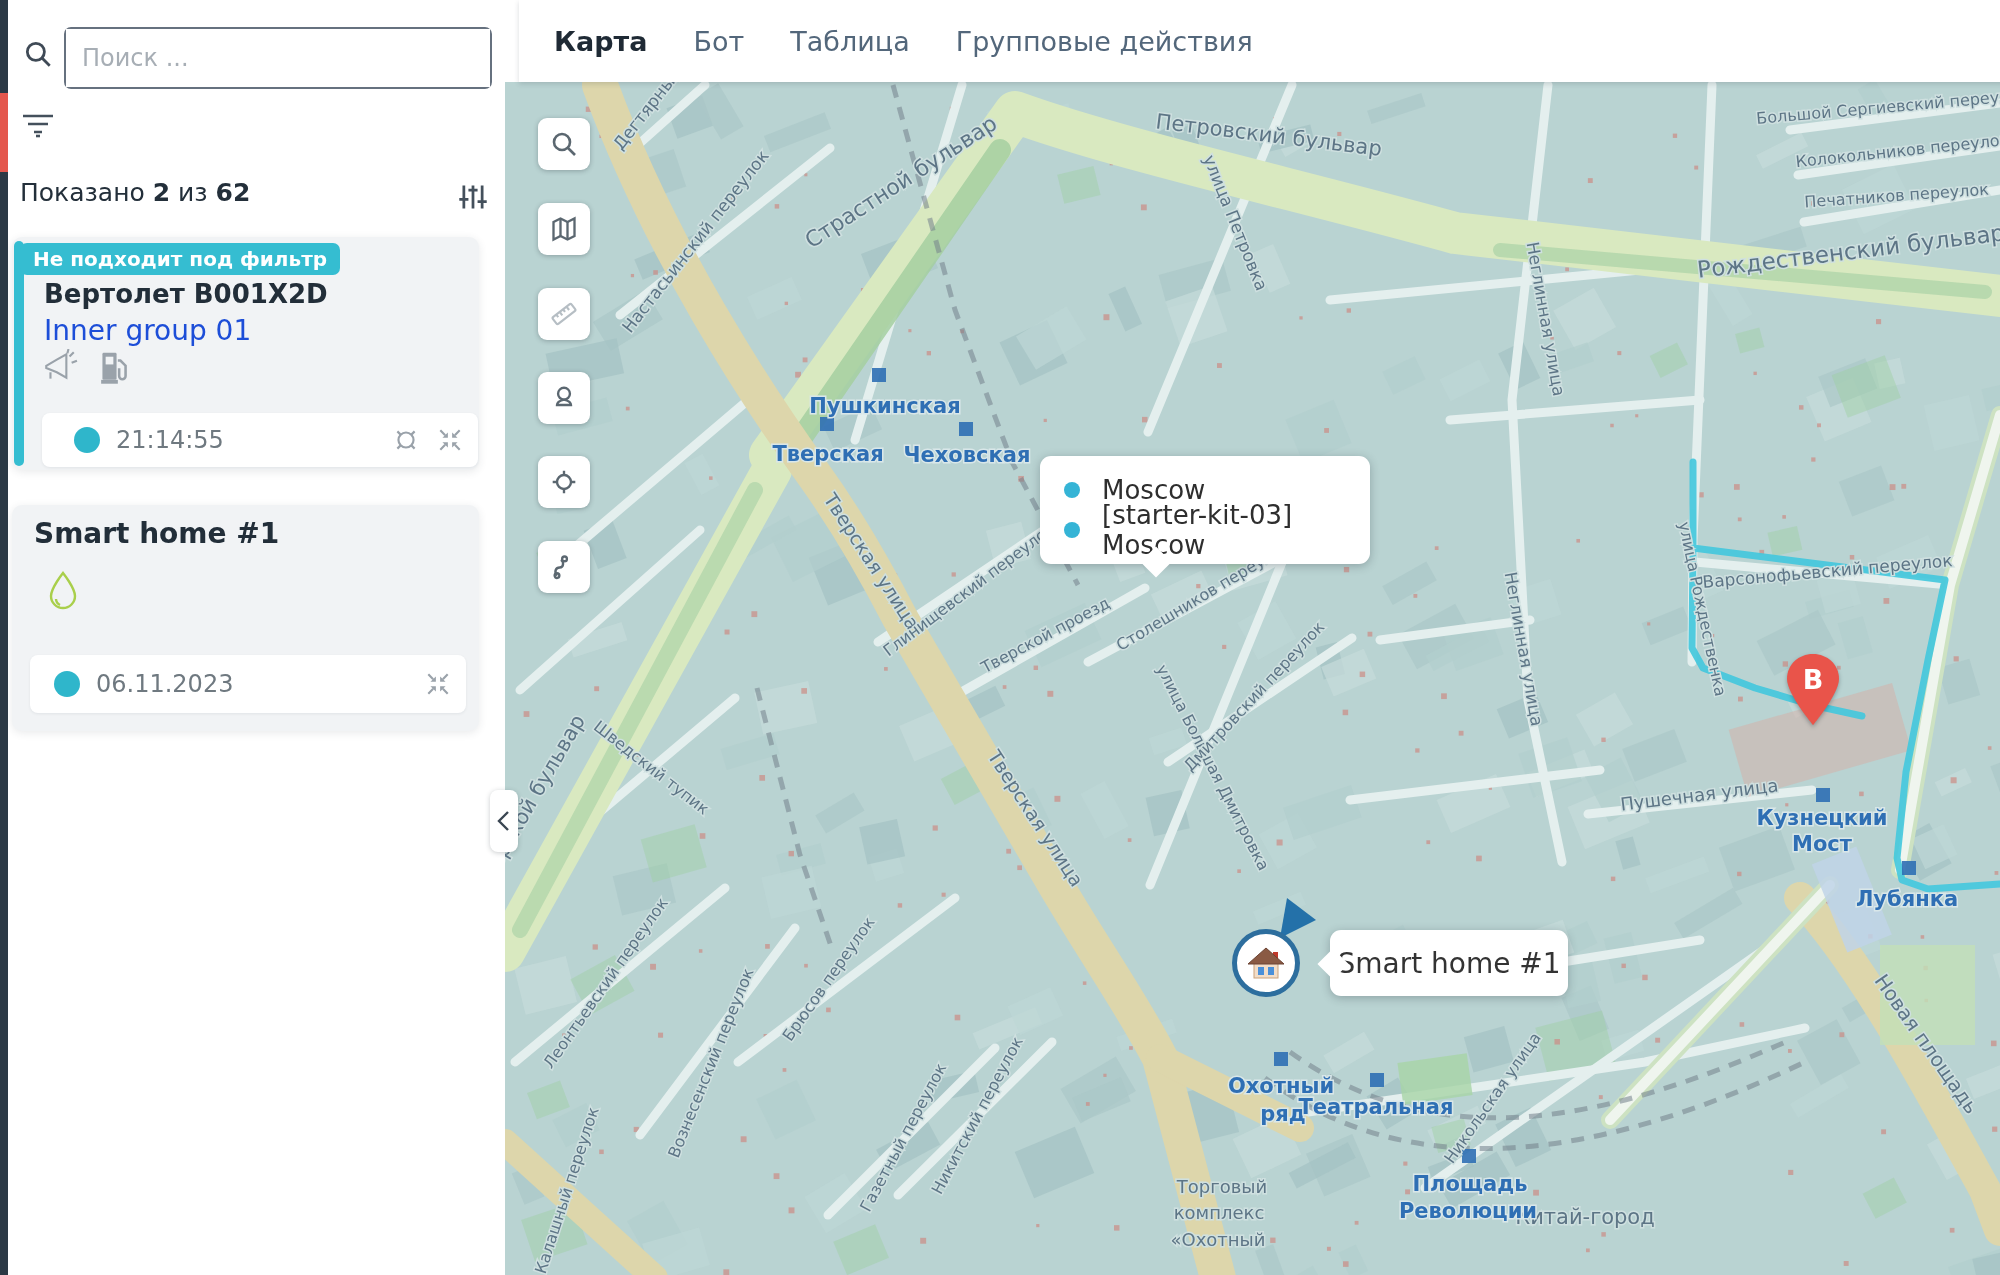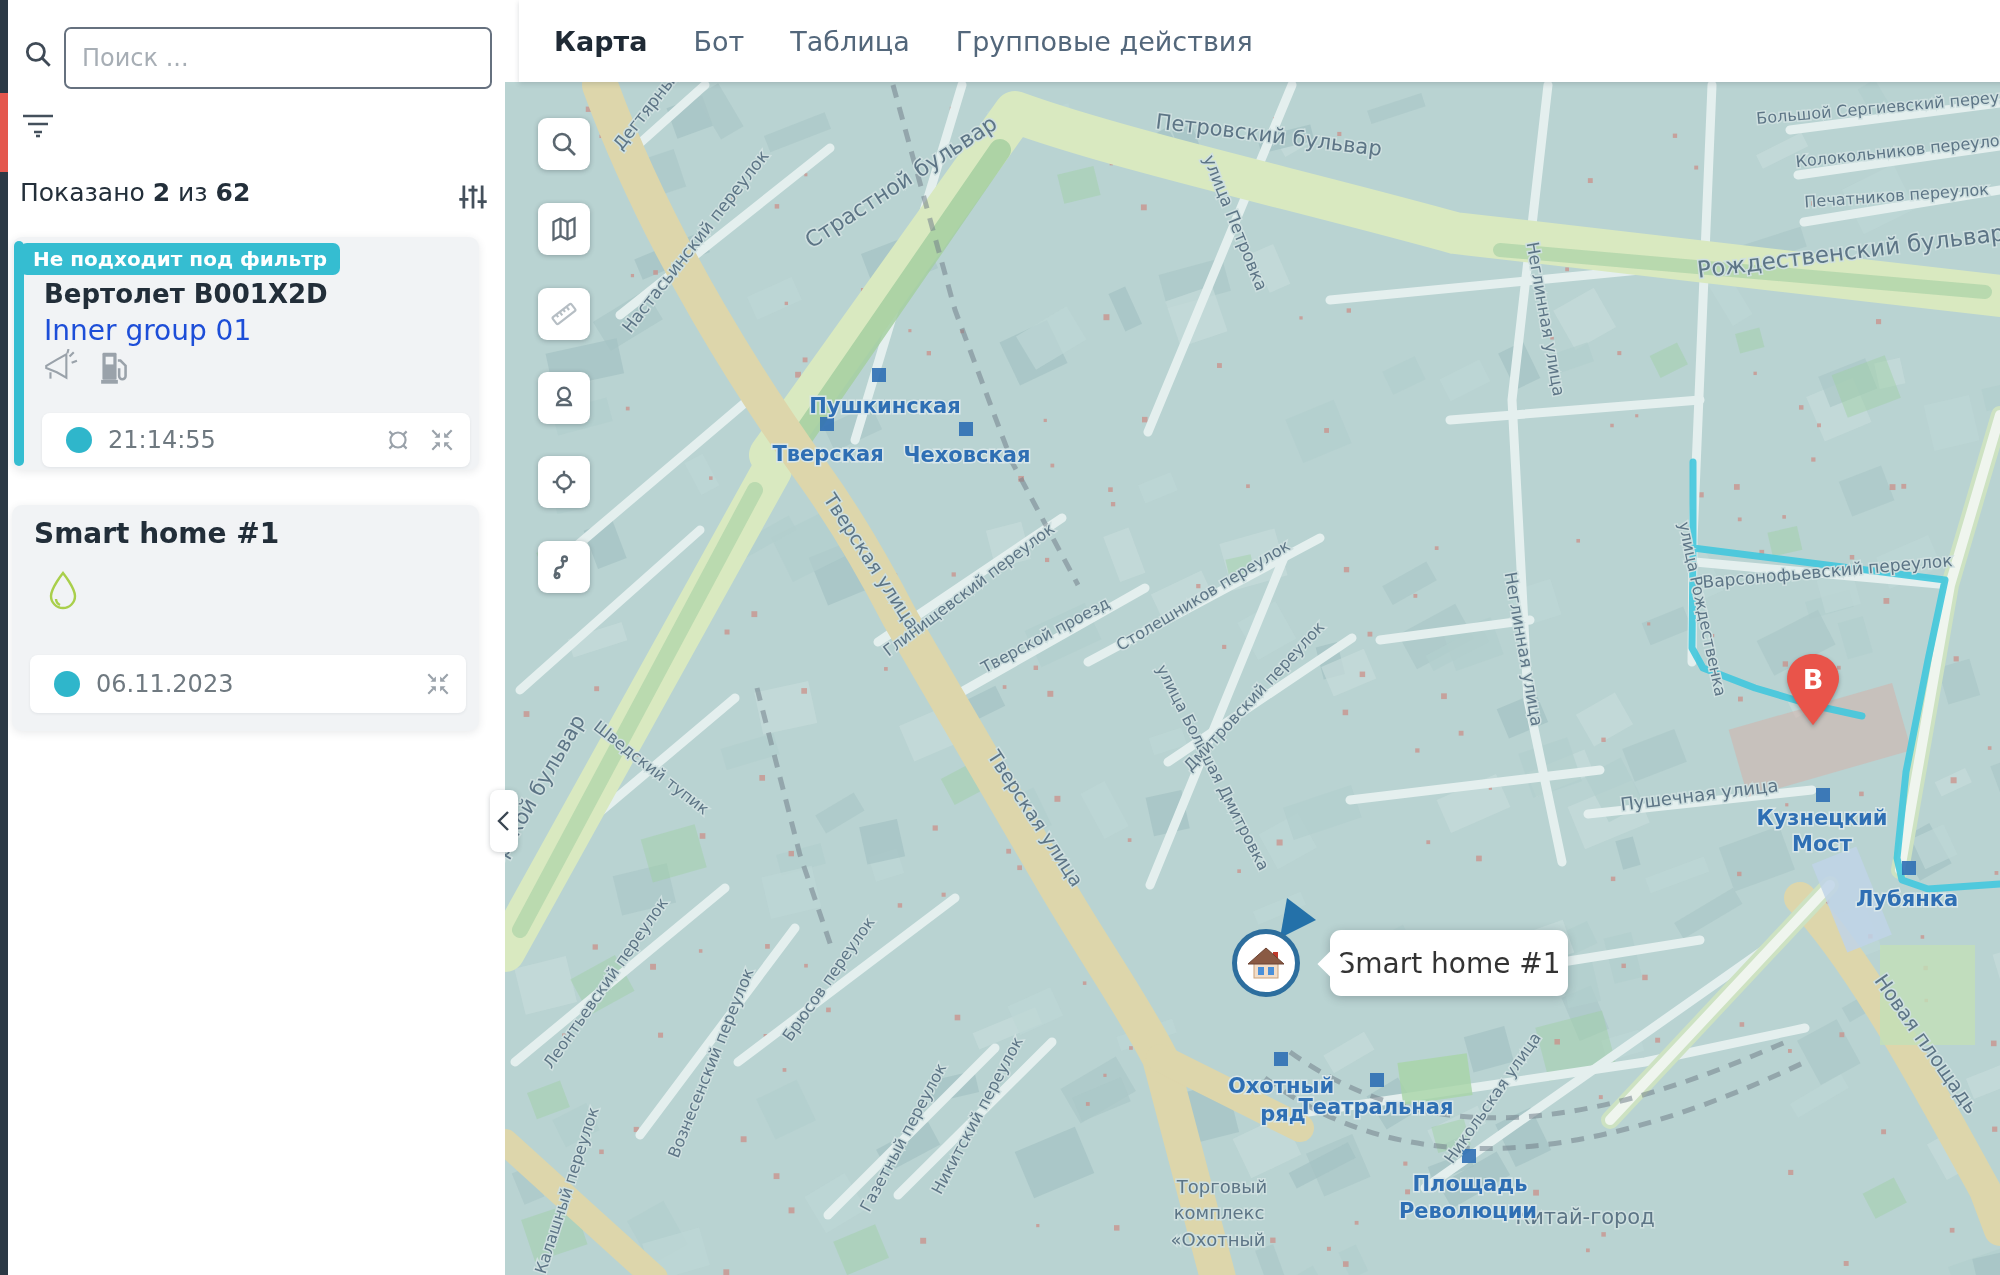--- a/index.html
+++ b/index.html
@@ -8,21 +8,21 @@
   .abs{position:absolute;}
 
   
   #rail{left:0;top:0;width:8px;height:1275px;background:#2b3945;z-index:30;}
   #rail-red{left:0;top:93px;width:8px;height:79px;background:#e4574d;}
 
   
   #sidebar{left:8px;top:0;width:497px;height:1275px;background:#fff;z-index:20;}
   .inputbox{position:absolute;border:2px solid #66717f;border-radius:7px;background:#fff;}
   #search-box{left:56px;top:27px;width:424px;height:58px;}
-  #search-box input{border:0;outline:0;width:100%;height:100%;border-radius:7px;
+  #search-box input{border:0;outline:0;width:100%;height:100%;border-radius:0;
     font:24px "DejaVu Sans",sans-serif;color:#444;padding:0 16px;box-sizing:border-box;}
   #search-box input::placeholder{color:#a7aeb5;}
   #filter-box{left:56px;top:97px;width:424px;height:62px;}
   .chip{position:absolute;left:14px;top:11px;height:40px;display:flex;align-items:center;gap:10px;
     background:#a3e3ec;border-radius:6px;padding:0 16px;font-size:23px;color:#22303c;cursor:pointer;}
   .side-icon{position:absolute;display:flex;align-items:center;justify-content:center;}
   #summary{left:12px;top:178px;font-size:25px;color:#232f3a;}
   #summary b{font-weight:bold;}
   #summary-settings{left:447px;top:180px;width:36px;height:34px;cursor:pointer;}
 
@@ -32,21 +32,21 @@
   #card2{top:505px;height:226px;}
   .accent-bar{position:absolute;left:2px;top:4px;bottom:4px;width:10px;background:#35bdd1;border-radius:8px;}
   .badge{position:absolute;left:8px;top:6px;height:32px;display:inline-flex;align-items:center;
         background:#35bdd1;color:#fff;font-size:20px;font-weight:bold;border-radius:7px;padding:0 13px;}
   .card-title{position:absolute;left:32px;font-weight:bold;color:#222e39;}
   #card1 .card-title{top:42px;font-size:26px;}
   #card2 .card-title{top:12px;font-size:28px;left:22px;}
   .card-sub{position:absolute;left:32px;top:77px;font-size:28px;color:#1d4ed8;}
   .status-row{position:absolute;background:#fff;border-radius:8px;display:flex;align-items:center;
         box-shadow:0 1px 3px rgba(40,50,60,.08);}
-  #card1 .status-row{left:30px;top:176px;width:428px;height:54px;}
+  #card1 .status-row{left:30px;top:176px;width:428px;height:54px;padding-left:8px;}
   #card2 .status-row{left:18px;top:150px;width:436px;height:58px;}
   .dot{width:26px;height:26px;border-radius:50%;background:#2fb6cb;margin-left:24px;flex:0 0 auto;}
   .status-text{font-size:24px;color:#6f7980;margin-left:16px;flex:1 1 auto;}
   .row-icons{display:flex;gap:16px;margin-right:14px;}
 
   #collapse-tab{left:490px;top:790px;width:28px;height:62px;background:#fff;z-index:25;
      border-radius:8px;box-shadow:0 1px 5px rgba(40,50,60,.25);display:flex;align-items:center;
      justify-content:center;cursor:pointer;}
 
   
@@ -607,20 +607,31 @@
       </svg>
   </div>
   <div class="abs map-btn" style="left:538px;top:541px;">
     <svg width="28" height="28" viewBox="0 0 26 26" fill="none" stroke="#5b6770" stroke-width="2.2">
       <path d="M6.5 21 C3.5 17 5.5 13.5 9 13.5 C13 13.5 13 7.5 10 6.5"></path>
       <circle cx="6.5" cy="21" r="2.2"></circle>
         <circle cx="13.5" cy="5.5" r="2.2"></circle>
       </svg>
   </div>
 
+  <div id="moscow-tip" class="popup">
+    <div class="tail"></div>
+    <div class="tiprow">
+      <span class="tipdot"></span>
+      <span class="tiplabel">Moscow</span>
+    </div>
+    <div class="tiprow">
+      <span class="tipdot"></span>
+      <span class="tiplabel">[starter-kit-03] Moscow</span>
+    </div>
+  </div>
 
   <div id="b-pin" class="abs">
     <svg width="56" height="74" viewBox="0 0 56 74">
       <path d="M28 73 C28 73 2 42 2 27 C2 12.6 13.6 2 28 2 C42.4 2 54 12.6 54 27 C54 42 28 73 28 73 Z" fill="#e9544a"></path>
       <text x="28" y="37" text-anchor="middle" font-size="27" font-weight="bold" fill="#ffffff" font-family="DejaVu Sans, sans-serif">B</text>
     </svg>
   </div>
 
   <div id="sh-flag" class="abs">
     <svg width="46" height="46" viewBox="0 0 46 46">

